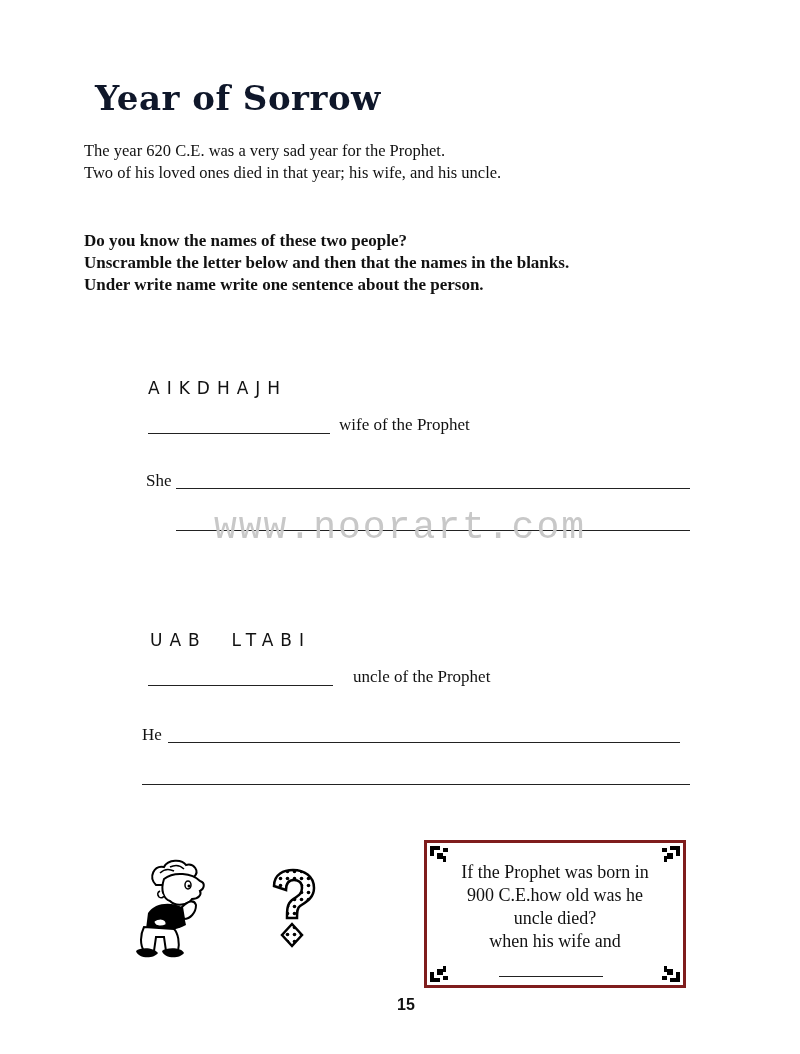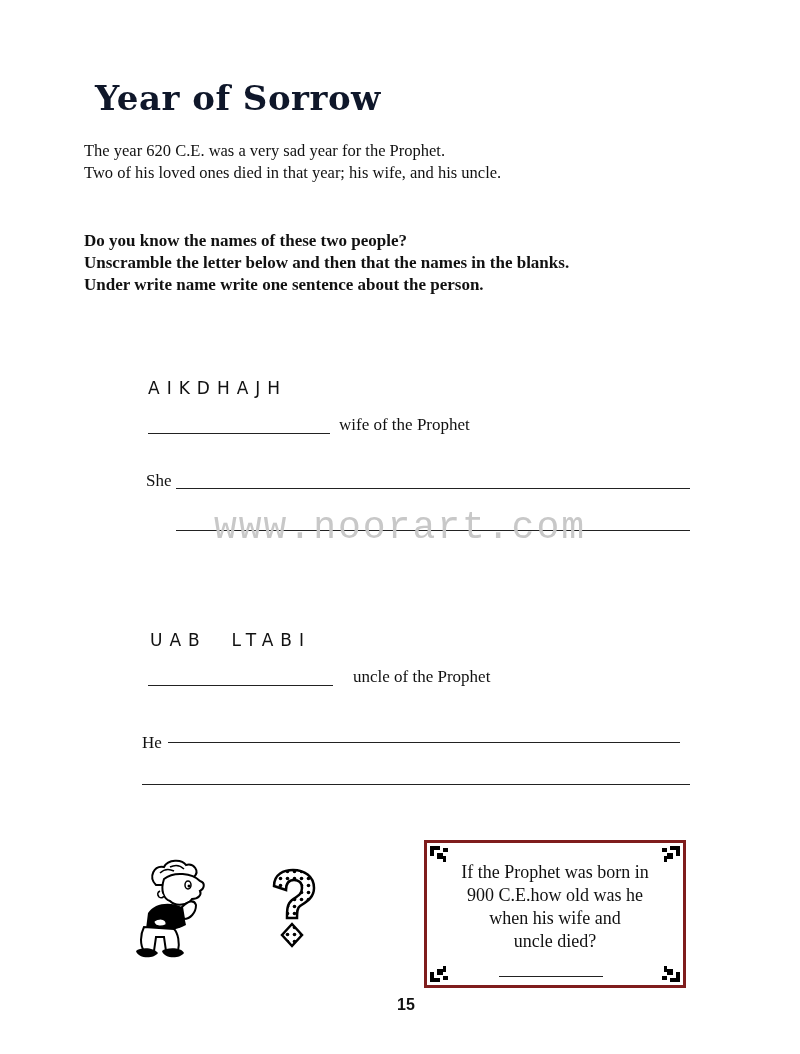--- a/index.html
+++ b/index.html
@@ -68,21 +68,21 @@
 <div class="abs serif" style="left:339px; top:415px;">wife of the Prophet</div>
 <div class="abs serif" style="left:146px; top:471px;">She</div>
 <div class="line" style="left:176px; top:488px; width:514px;"></div>
 <div class="line" style="left:176px; top:530px; width:514px;"></div>
 
 <div class="abs watermark">www.noorart.com</div>
 
 <div class="abs scramble" style="left:150px; top:630px;">UAB  LTABI</div>
 <div class="line" style="left:148px; top:685px; width:185px;"></div>
 <div class="abs serif" style="left:341px; top:667px;margin-left:12px;">uncle of the Prophet</div>
-<div class="abs serif" style="left:142px; top:725px;margin-top:8px;">He</div>
+<div class="abs serif" style="left:142px; top:725px;">He</div>
 <div class="line" style="left:168px; top:742px; width:512px;"></div>
 <div class="line" style="left:142px; top:784px; width:548px;"></div>
 
 <svg class="abs" style="left:130px; top:855px;" width="90" height="110" viewBox="0 0 90 110">
 
   <path d="M26 30 C18 22 24 10 34 12 C38 4 52 4 56 10 C64 8 70 16 64 22 L40 30 Z" fill="#fff" stroke="#000" stroke-width="2"></path>
   <path d="M30 18 q6 -6 14 -2 M40 12 q8 -4 14 2" fill="none" stroke="#000" stroke-width="1.5"></path>
 
   <path d="M34 24 C44 16 62 18 70 26 C76 28 74 34 70 36 C72 40 68 44 62 44 C58 50 46 52 40 46 C34 44 30 36 34 24 Z" fill="#fff" stroke="#000" stroke-width="2"></path>
   <ellipse cx="58" cy="30" rx="3" ry="4" fill="#fff" stroke="#000" stroke-width="1.5"></ellipse>
@@ -121,19 +121,19 @@
   </svg>
   <svg class="corner" style="left:2px; bottom:2px; transform:scaleY(-1);" viewBox="0 0 22 22">
     <path d="M1 1 h10 v4 h-6 v6 h-4 Z M8 8 h6 v3 h3 v6 h-3 v-3 h-6 Z M14 3 h5 v4 h-5 Z" fill="#000"></path>
   </svg>
   <svg class="corner" style="right:2px; bottom:2px; transform:scale(-1,-1);" viewBox="0 0 22 22">
     <path d="M1 1 h10 v4 h-6 v6 h-4 Z M8 8 h6 v3 h3 v6 h-3 v-3 h-6 Z M14 3 h5 v4 h-5 Z" fill="#000"></path>
   </svg>
   <div class="box-text">
     <div>If the Prophet was born in</div>
     <div>900 C.E.how old was he</div>
+    <div>uncle died?</div>
     <div>when  his wife and</div>
-    <div>uncle died?</div>
   </div>
   <div class="line" style="left:72px; top:133px; width:104px;"></div>
 </div>
 
 <div class="abs page-num">15</div>
 
 </body></html>

